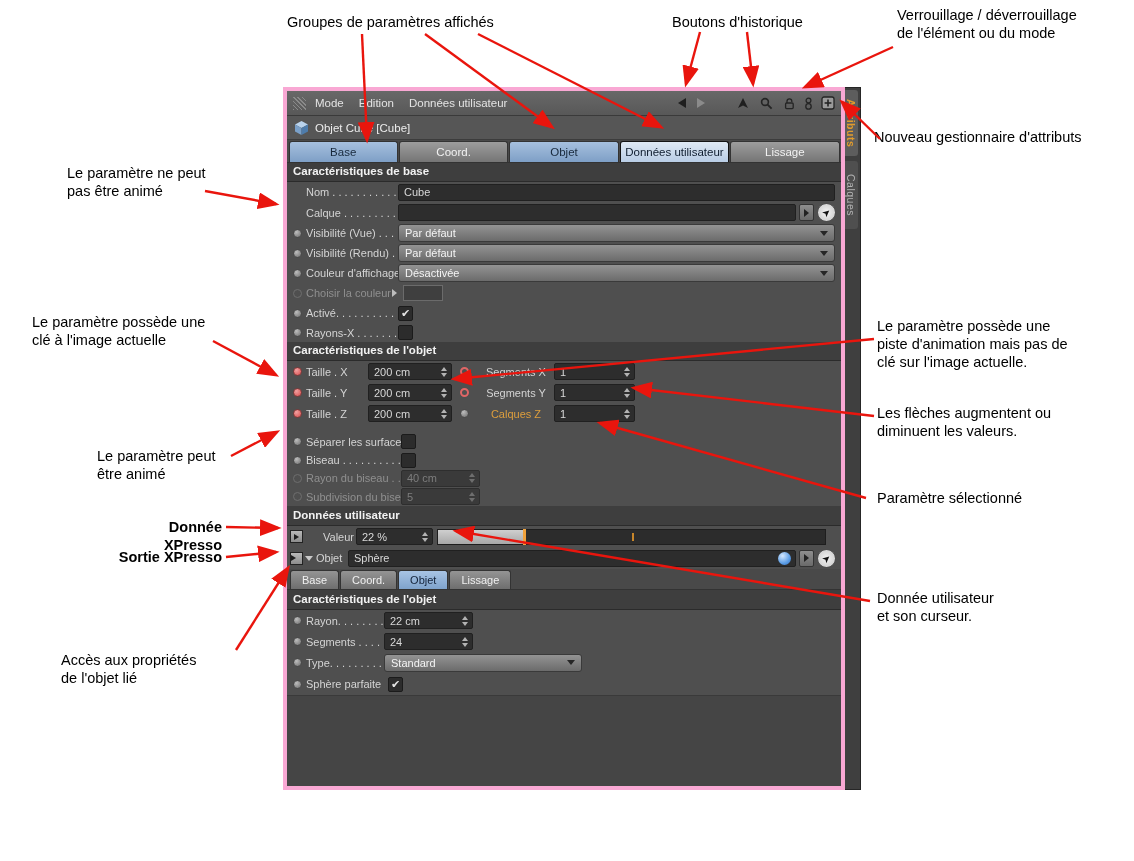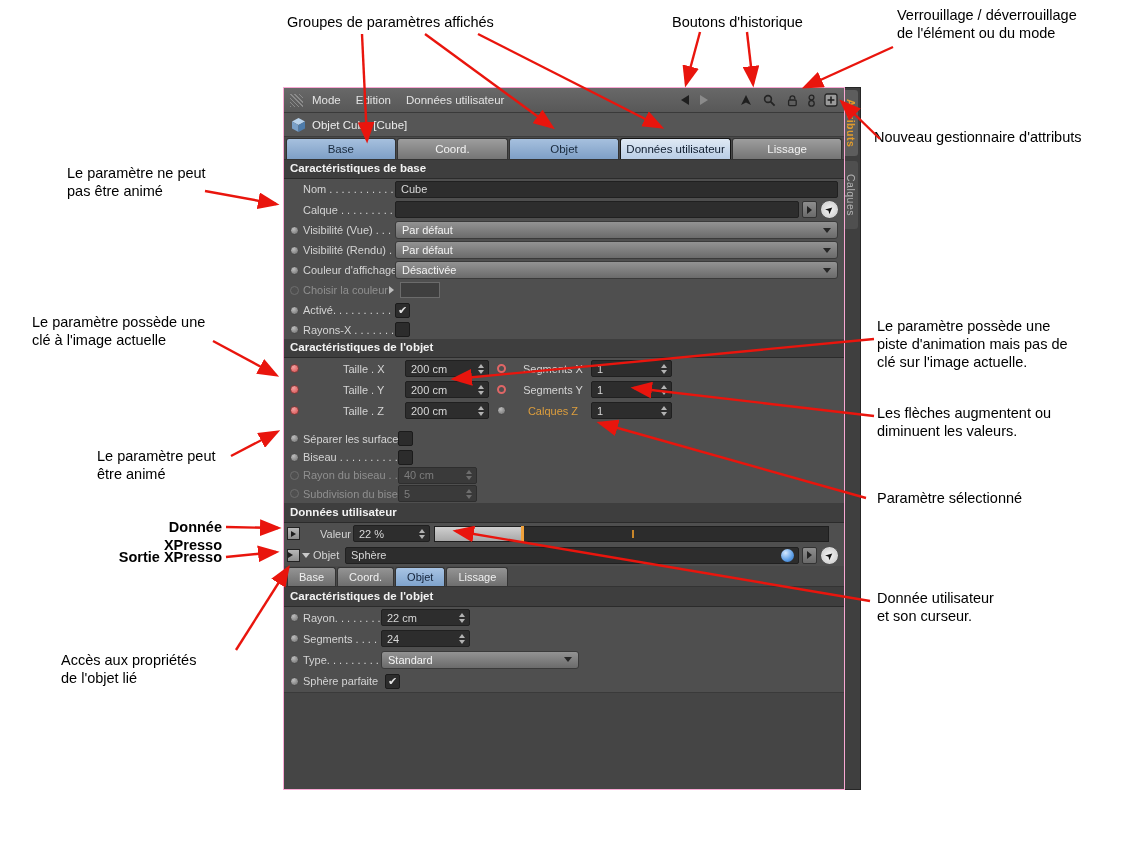--- a/index.html
+++ b/index.html
@@ -9,21 +9,21 @@
   }
   
   .ann{position:absolute;font-size:14.5px;line-height:18px;color:#000;white-space:pre-line;}
   .ann.b{font-weight:bold;}
   .ann.ra{text-align:right;}
   
   #arrows{position:absolute;left:0;top:0;z-index:60;pointer-events:none;}
   
   .panel{position:absolute;left:283px;top:87px;width:578px;height:703px;z-index:10;}
   .main{position:absolute;left:0;top:0;width:562px;height:703px;background:#fca5a5;
-        border:1px solid #f9a8d4;box-sizing:border-box;display:flex;flex-direction:column;
+        border:4px solid #f9a8d4;box-sizing:border-box;display:flex;flex-direction:column;
         font-size:11px;color:#d6d6d6;}
   .strip{position:absolute;left:562px;top:0;width:16px;height:703px;background:#3f3f3f;
          border:1px solid #262626;border-left:none;box-sizing:border-box;}
   .vtab{writing-mode:vertical-rl;text-orientation:mixed;font-size:10.5px;letter-spacing:.5px;
         padding:6px 1px;border-radius:0 3px 3px 0;margin-top:2px;display:block;width:13px;
         box-sizing:border-box;text-align:center;}
   .vtab.attr{background:#5d5d5d;color:#e09b2d;font-weight:bold;height:66px;}
   .vtab.calq{background:#4f4f4f;color:#b2b2b2;height:68px;margin-top:5px;}
   
   .menubar{height:24px;background:linear-gradient(#686868,#585858);display:flex;align-items:center;
@@ -82,21 +82,21 @@
   .rtri{width:0;height:0;border-top:4px solid transparent;border-bottom:4px solid transparent;
         border-left:5px solid #bdbdbd;flex-shrink:0;}
   .pick{width:19px;height:19px;border-radius:50%;background:radial-gradient(#f4f4f4,#c6c6c6);
         border:1px solid #4e4e4e;display:flex;align-items:center;justify-content:center;
         flex-shrink:0;margin-left:3px;box-sizing:border-box;}
   .pick::before{content:"➤";font-size:10px;color:#111;transform:rotate(-42deg);}
   .smbtn{width:13px;height:15px;background:linear-gradient(#8e8e8e,#6a6a6a);border:1px solid #333;
          border-radius:2px;display:flex;align-items:center;justify-content:center;flex-shrink:0;margin-left:3px;}
   .smbtn .rtri{border-left-color:#222;}
   
-  .glbl{width:62px;flex-shrink:0;overflow:hidden;white-space:nowrap;color:#d4d4d4;margin-left:40px;}
+  .glbl{width:62px;flex-shrink:0;overflow:hidden;white-space:nowrap;color:#d4d4d4;}
   .glbl2{width:76px;flex-shrink:0;overflow:hidden;white-space:nowrap;color:#d4d4d4;margin-left:5px;text-align:center;}
   .glbl2.orange{color:#dd9e3d;}
   
   .port{width:11px;height:11px;background:linear-gradient(#b8b8b8,#8d8d8d);border:1px solid #222;
         display:flex;align-items:center;flex-shrink:0;box-sizing:content-box;}
   .port .tri{width:0;height:0;border-top:3.5px solid transparent;border-bottom:3.5px solid transparent;
              border-left:5px solid #1d1d1d;margin:0 auto;}
   .port.out .tri{margin:0;}
   .dcar{width:0;height:0;border-left:4px solid transparent;border-right:4px solid transparent;
         border-top:5px solid #c9c9c9;margin:0 3px 0 2px;flex-shrink:0;}

